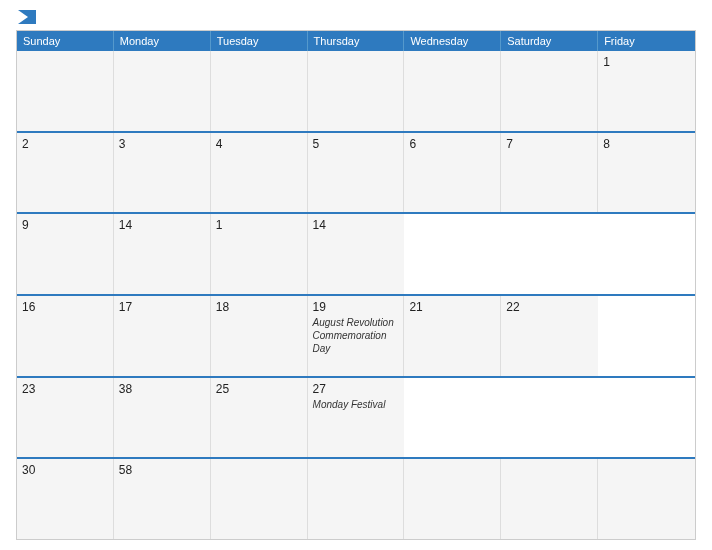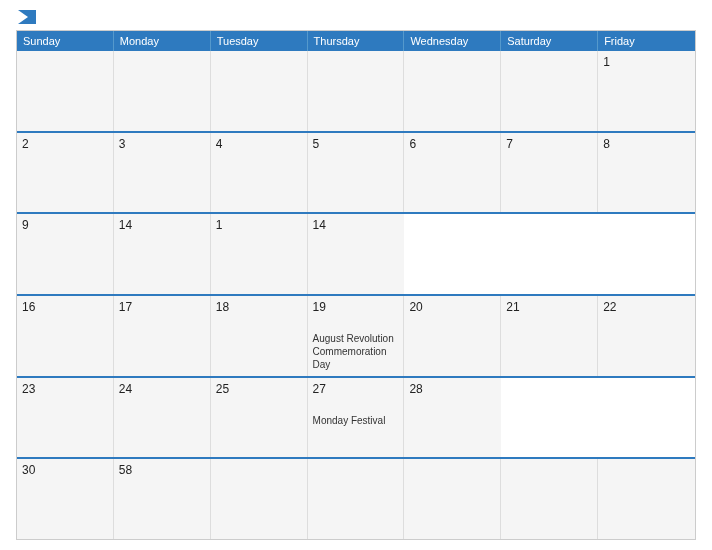--- a/index.html
+++ b/index.html
@@ -106,21 +106,22 @@
     .day-number {
       font-size: 12px;
       color: #222;
       display: block;
       margin-bottom: 2px;
     }
     .event-text {
       font-size: 10px;
       color: #333;
       line-height: 1.3;
-      margin-top: 18px;
+      margin-top: 2px;
+      font-style: italic;
     }
   </style>
 </head>
 <body>
 
 <div class="page">
   <div class="header-row">
     <div class="logo">
       <span class="logo-general"></span>
       <svg width="18" height="14" viewBox="0 0 18 14" style="margin:0 2px;">
@@ -200,45 +201,39 @@
             <span class="day-number">17</span>
           </div>
           <div class="day-cell">
             <span class="day-number">18</span>
           </div>
           <div class="day-cell">
             <span class="day-number">19</span>
             <div class="event-text">August Revolution Commemoration Day</div>
           </div>
           <div class="day-cell">
-            <span class="day-number">20</span>
-          </div>
-          <div class="day-cell">
             <span class="day-number">21</span>
           </div>
           <div class="day-cell">
             <span class="day-number">22</span>
           </div>
         </div>
         <div class="week-row">
           <div class="day-cell">
             <span class="day-number">23</span>
           </div>
           <div class="day-cell">
-            <span class="day-number">24</span>
+            <span class="day-number">38</span>
           </div>
           <div class="day-cell">
             <span class="day-number">25</span>
           </div>
           <div class="day-cell">
             <span class="day-number">27</span>
             <div class="event-text">Monday Festival</div>
-          </div>
-          <div class="day-cell">
-            <span class="day-number">28</span>
           </div>
         </div>
         <div class="week-row">
           <div class="day-cell">
             <span class="day-number">30</span>
           </div>
           <div class="day-cell">
             <span class="day-number">58</span>
           </div>
           <div class="day-cell empty"></div>

